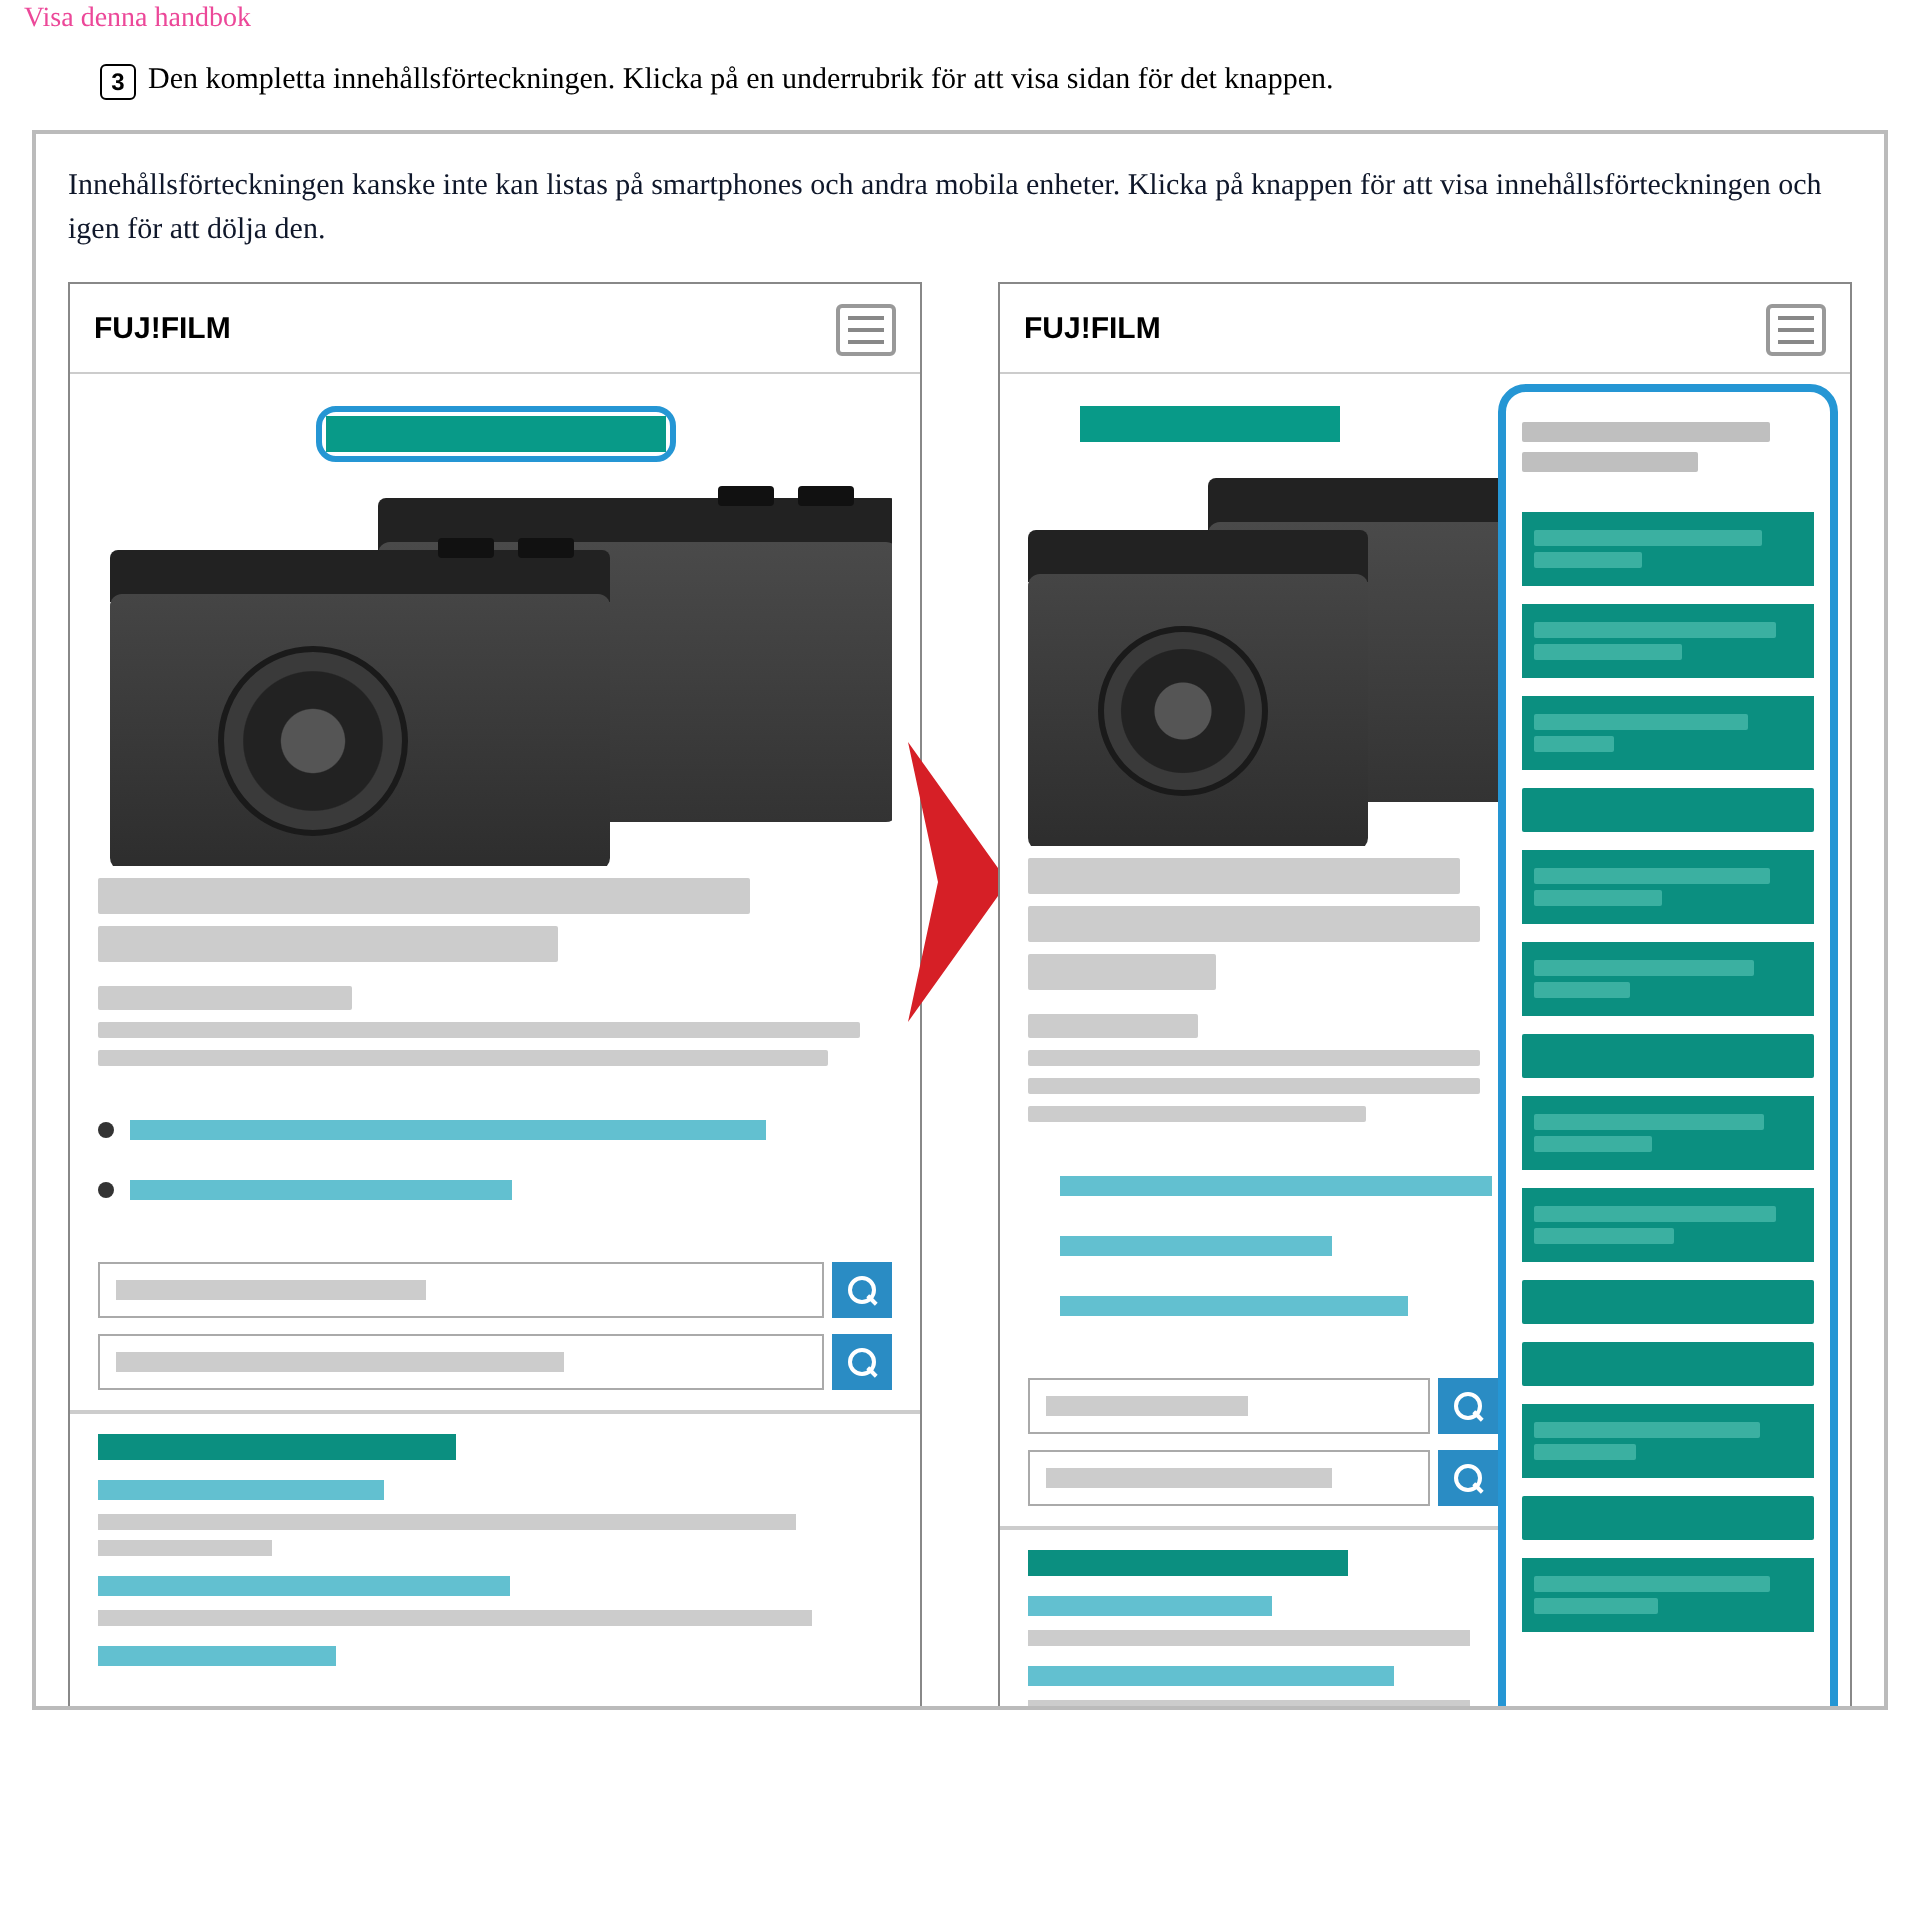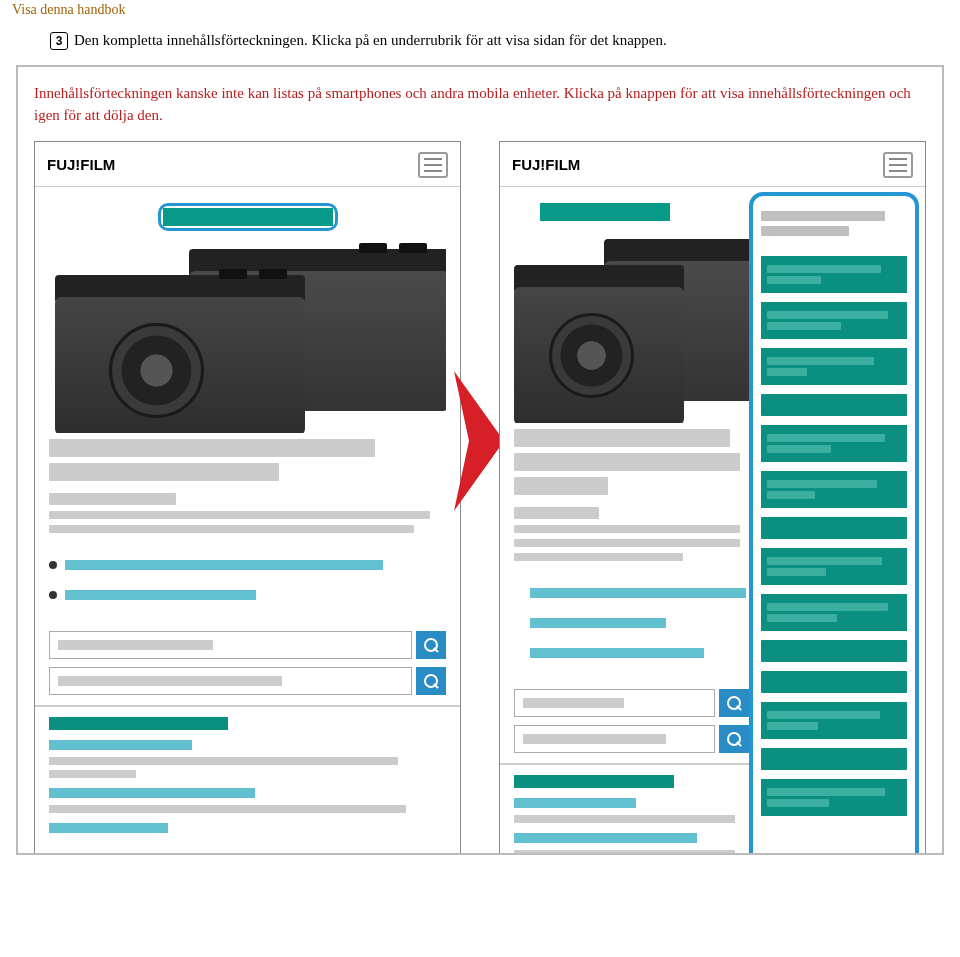--- a/index.html
+++ b/index.html
@@ -1,24 +1,24 @@
 <!DOCTYPE html>
 <html><head>
 <meta charset="utf-8">
 <style>
   * { box-sizing: border-box; margin: 0; padding: 0; }
   body { font-family: Georgia, 'Times New Roman', serif; background: #fff; color: #000; width: 960px; }
   .page { padding: 0 10px 20px 10px; }
-  .breadcrumb { font-size: 14px; color: #a16207; padding: 2px 0 12px 2px; font-family: Georgia, serif; }
+  .breadcrumb { font-size: 14px; color: #ec4899; padding: 2px 0 12px 2px; font-family: Georgia, serif; }
   .intro { margin-left: 40px; margin-bottom: 14px; }
   .intro-row { display: flex; align-items: flex-start; gap: 6px; }
   .step-badge { width: 18px; height: 18px; border: 1.5px solid #000; border-radius: 3px; display: flex; align-items: center; justify-content: center; font-size: 12px; font-weight: bold; flex-shrink: 0; margin-top: 2px; font-family: Arial, sans-serif; }
   .intro-text { font-size: 15px; line-height: 1.4; }
   .illus-frame { border: 2px solid #bbb; background: #fff; margin: 0 6px; padding: 16px 16px 0 16px; height: 790px; overflow: hidden; }
-  .illus-text { color: #b91c1c; font-size: 15px; line-height: 1.45; margin-bottom: 14px; font-family: Georgia, serif; }
+  .illus-text { color: #0f172a; font-size: 15px; line-height: 1.45; margin-bottom: 14px; font-family: Georgia, serif; }
   .mockups { display: flex; position: relative; gap: 0; }
   .phone { width: 430px; background: #fff; border: 1.5px solid #888; position: relative; }
   .phone.left { margin-right: 38px; }
   .ph-header { display: flex; justify-content: space-between; align-items: center; padding: 10px 12px 8px 12px; border-bottom: 1px solid #ccc; }
   .logo { font-family: Arial, sans-serif; font-weight: 900; font-size: 15px; letter-spacing: 0; color: #000; }
   .hamburger { width: 30px; height: 26px; border: 2px solid #999; border-radius: 3px; display: flex; flex-direction: column; justify-content: center; align-items: center; gap: 4px; padding: 3px 4px; }
   .hamburger span { display: block; width: 18px; height: 2px; background: #888; }
   .body-col { padding: 10px 14px 0 14px; }
   .title-bar-wrap { display:flex; justify-content:center; margin: 6px 0 12px 0; }
   .title-bar { width: 170px; height: 18px; background: #089a88; }

